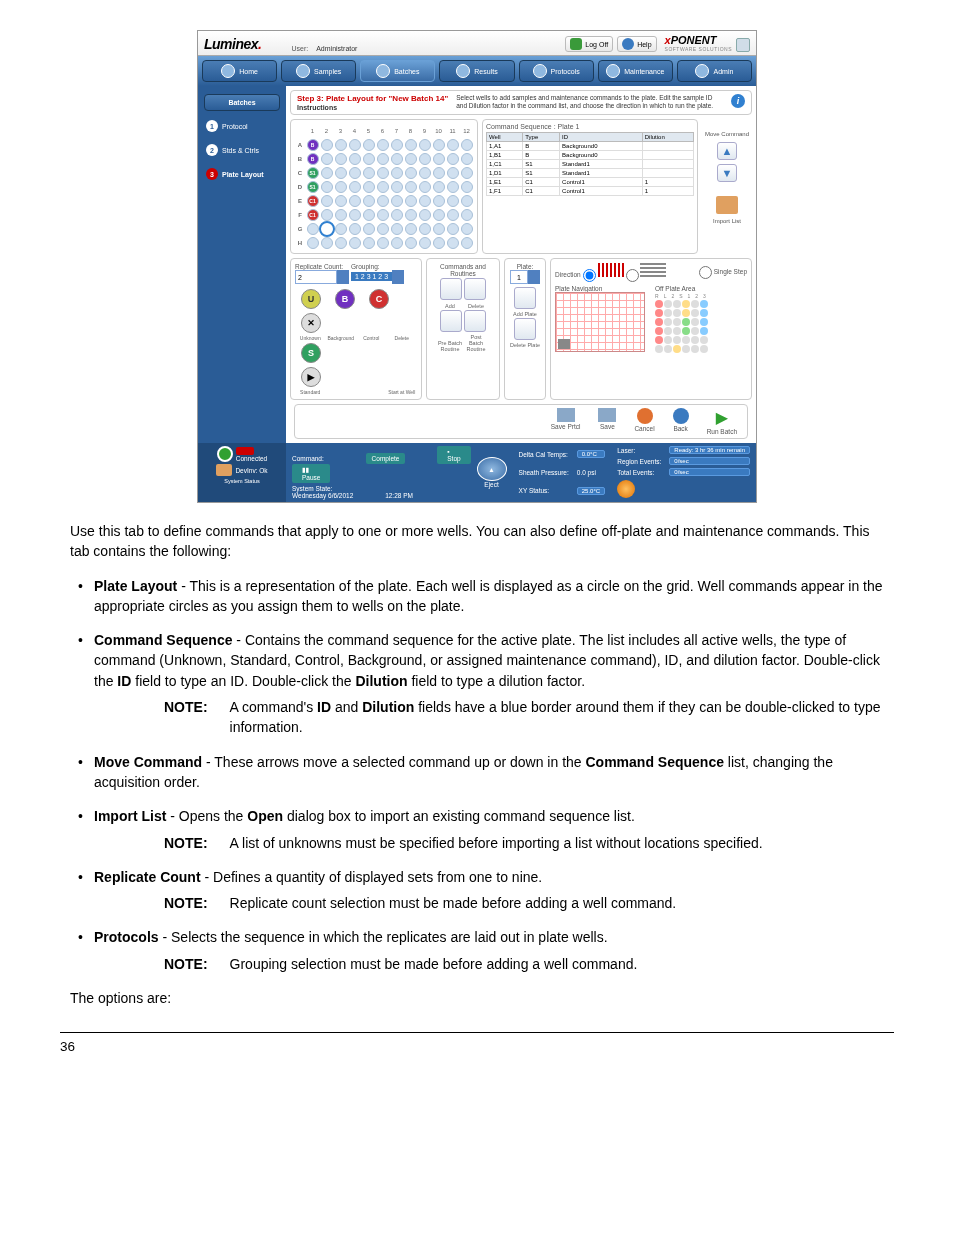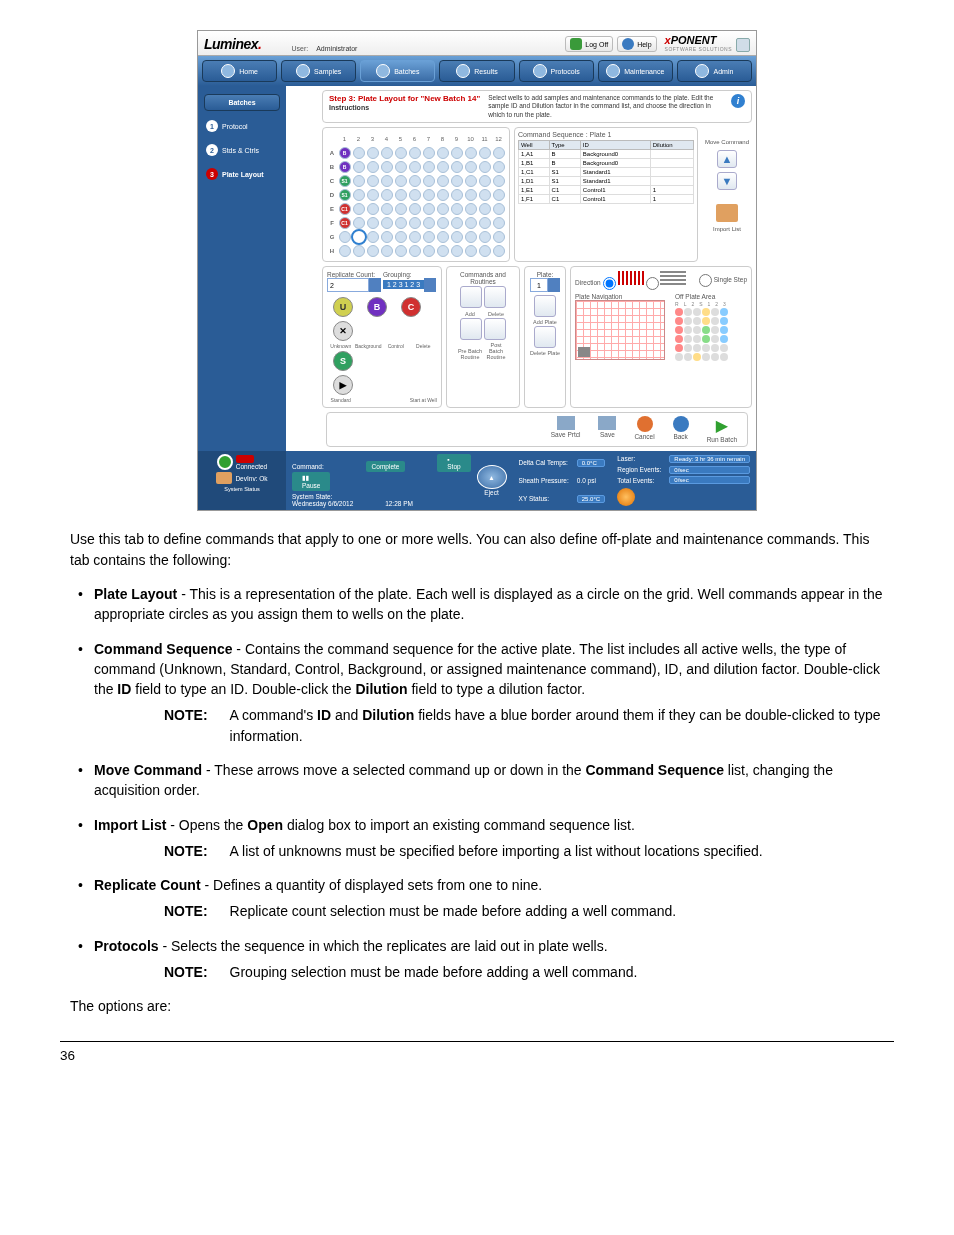--- a/index.html
+++ b/index.html
@@ -51,21 +51,21 @@
   .ss-body { display:flex; }
   .ss-side {
     width:88px; background:#2a5c96; padding:8px 6px;
     display:flex; flex-direction:column; gap:6px;
   }
   .side-head { background:linear-gradient(#4a7db4,#2a5c96); border-radius:4px; color:#fff; text-align:center; padding:4px 2px; font-weight:bold; border:1px solid #1a3a5a; }
   .side-item { display:flex; align-items:center; gap:4px; color:#fff; padding:3px 2px; }
   .side-num { width:12px; height:12px; border-radius:50%; background:#fff; color:#2a5c96; font-weight:bold; display:flex; align-items:center; justify-content:center; font-size:7px; }
   .side-num.red { background:#c00; color:#fff; }
 
-  .ss-main { flex:1; padding:4px;margin-left:32px; }
+  .ss-main { flex:1; padding:4px; }
   .instr-bar { border:1px solid #ccc; border-radius:4px; padding:3px 6px; background:#fff; display:flex; gap:8px; align-items:flex-start; margin-bottom:4px; }
   .instr-title { color:#c00; font-weight:bold; font-size:8px; }
   .instr-text { font-size:6.5px; color:#333; flex:1; line-height:1.3; }
   .info-ic { width:14px; height:14px; border-radius:50%; background:#3080d0; color:#fff; font-weight:bold; display:flex; align-items:center; justify-content:center; font-style:italic; font-size:9px; }
 
   .mid-row { display:flex; gap:4px; }
   .plate-box { border:1px solid #ccc; border-radius:4px; padding:4px; }
   .plate-grid { display:grid; grid-template-columns: 10px repeat(12, 13px); grid-auto-rows:13px; gap:1px; align-items:center; justify-items:center; }
   .p-hdr { font-size:6px; color:#666; }
   .p-row-lbl { font-size:6px; color:#666; font-weight:bold; }
@@ -416,21 +416,21 @@
             <div class="arrow-btn">
                 <span style="color:#3a7ac0;font-size:11px">▼</span>
               </div>
             <div style="height:6px"></div>
             <div class="import-ic"></div>
             <div class="mv-lbl">Import List</div>
           </div>
         </div>
 
         <div class="ctrl-row">
-          <div class="ctrl-box" style="width:120px">
+          <div class="ctrl-box" style="width:132px">
             <span class="ctrl-lbl">Replicate Count:</span>
             <span class="ctrl-lbl" style="margin-left:6px">Grouping:</span><br>
             <span class="rc-input">2</span><span class="dd-arrow"></span>
             <span class="grp-sel">1 2 3 1 2 3</span><span class="dd-arrow"></span>
             <div style="margin-top:3px">
               <span class="rb rbU">U</span>
               <span class="rb rbB">B</span>
               <span class="rb rbC">C</span>
               <span class="rb rbD">✕</span>
             </div>

